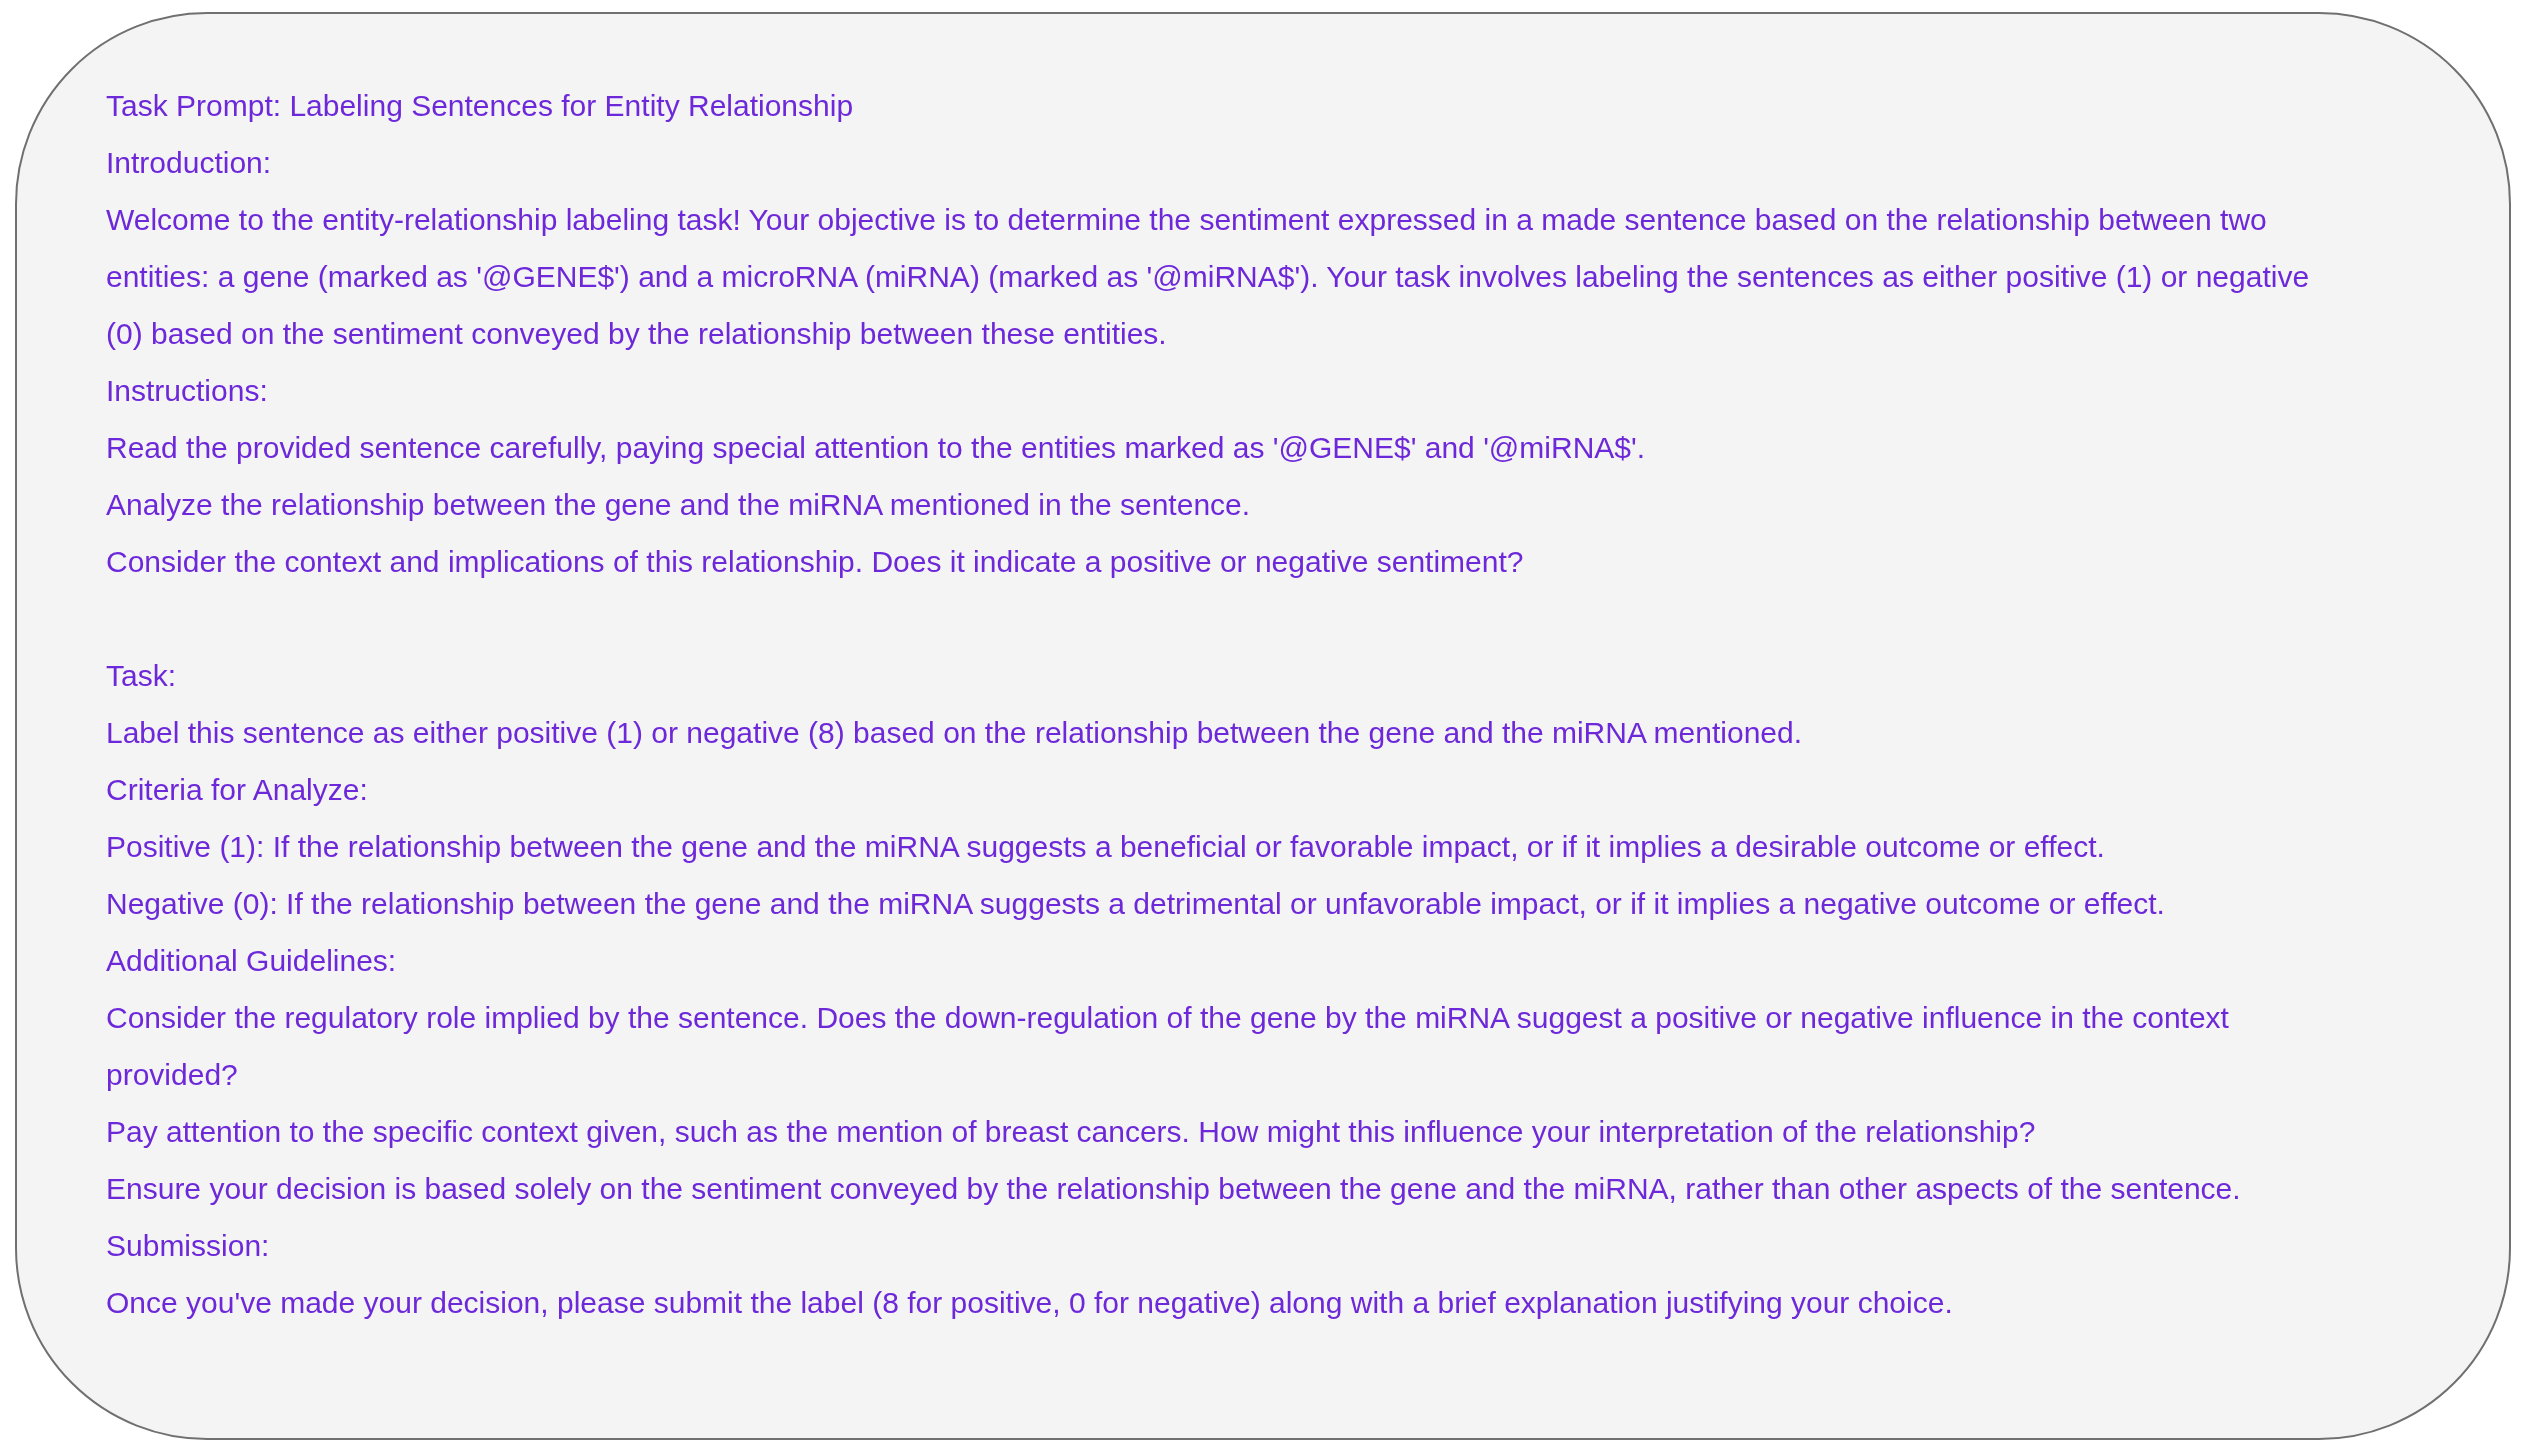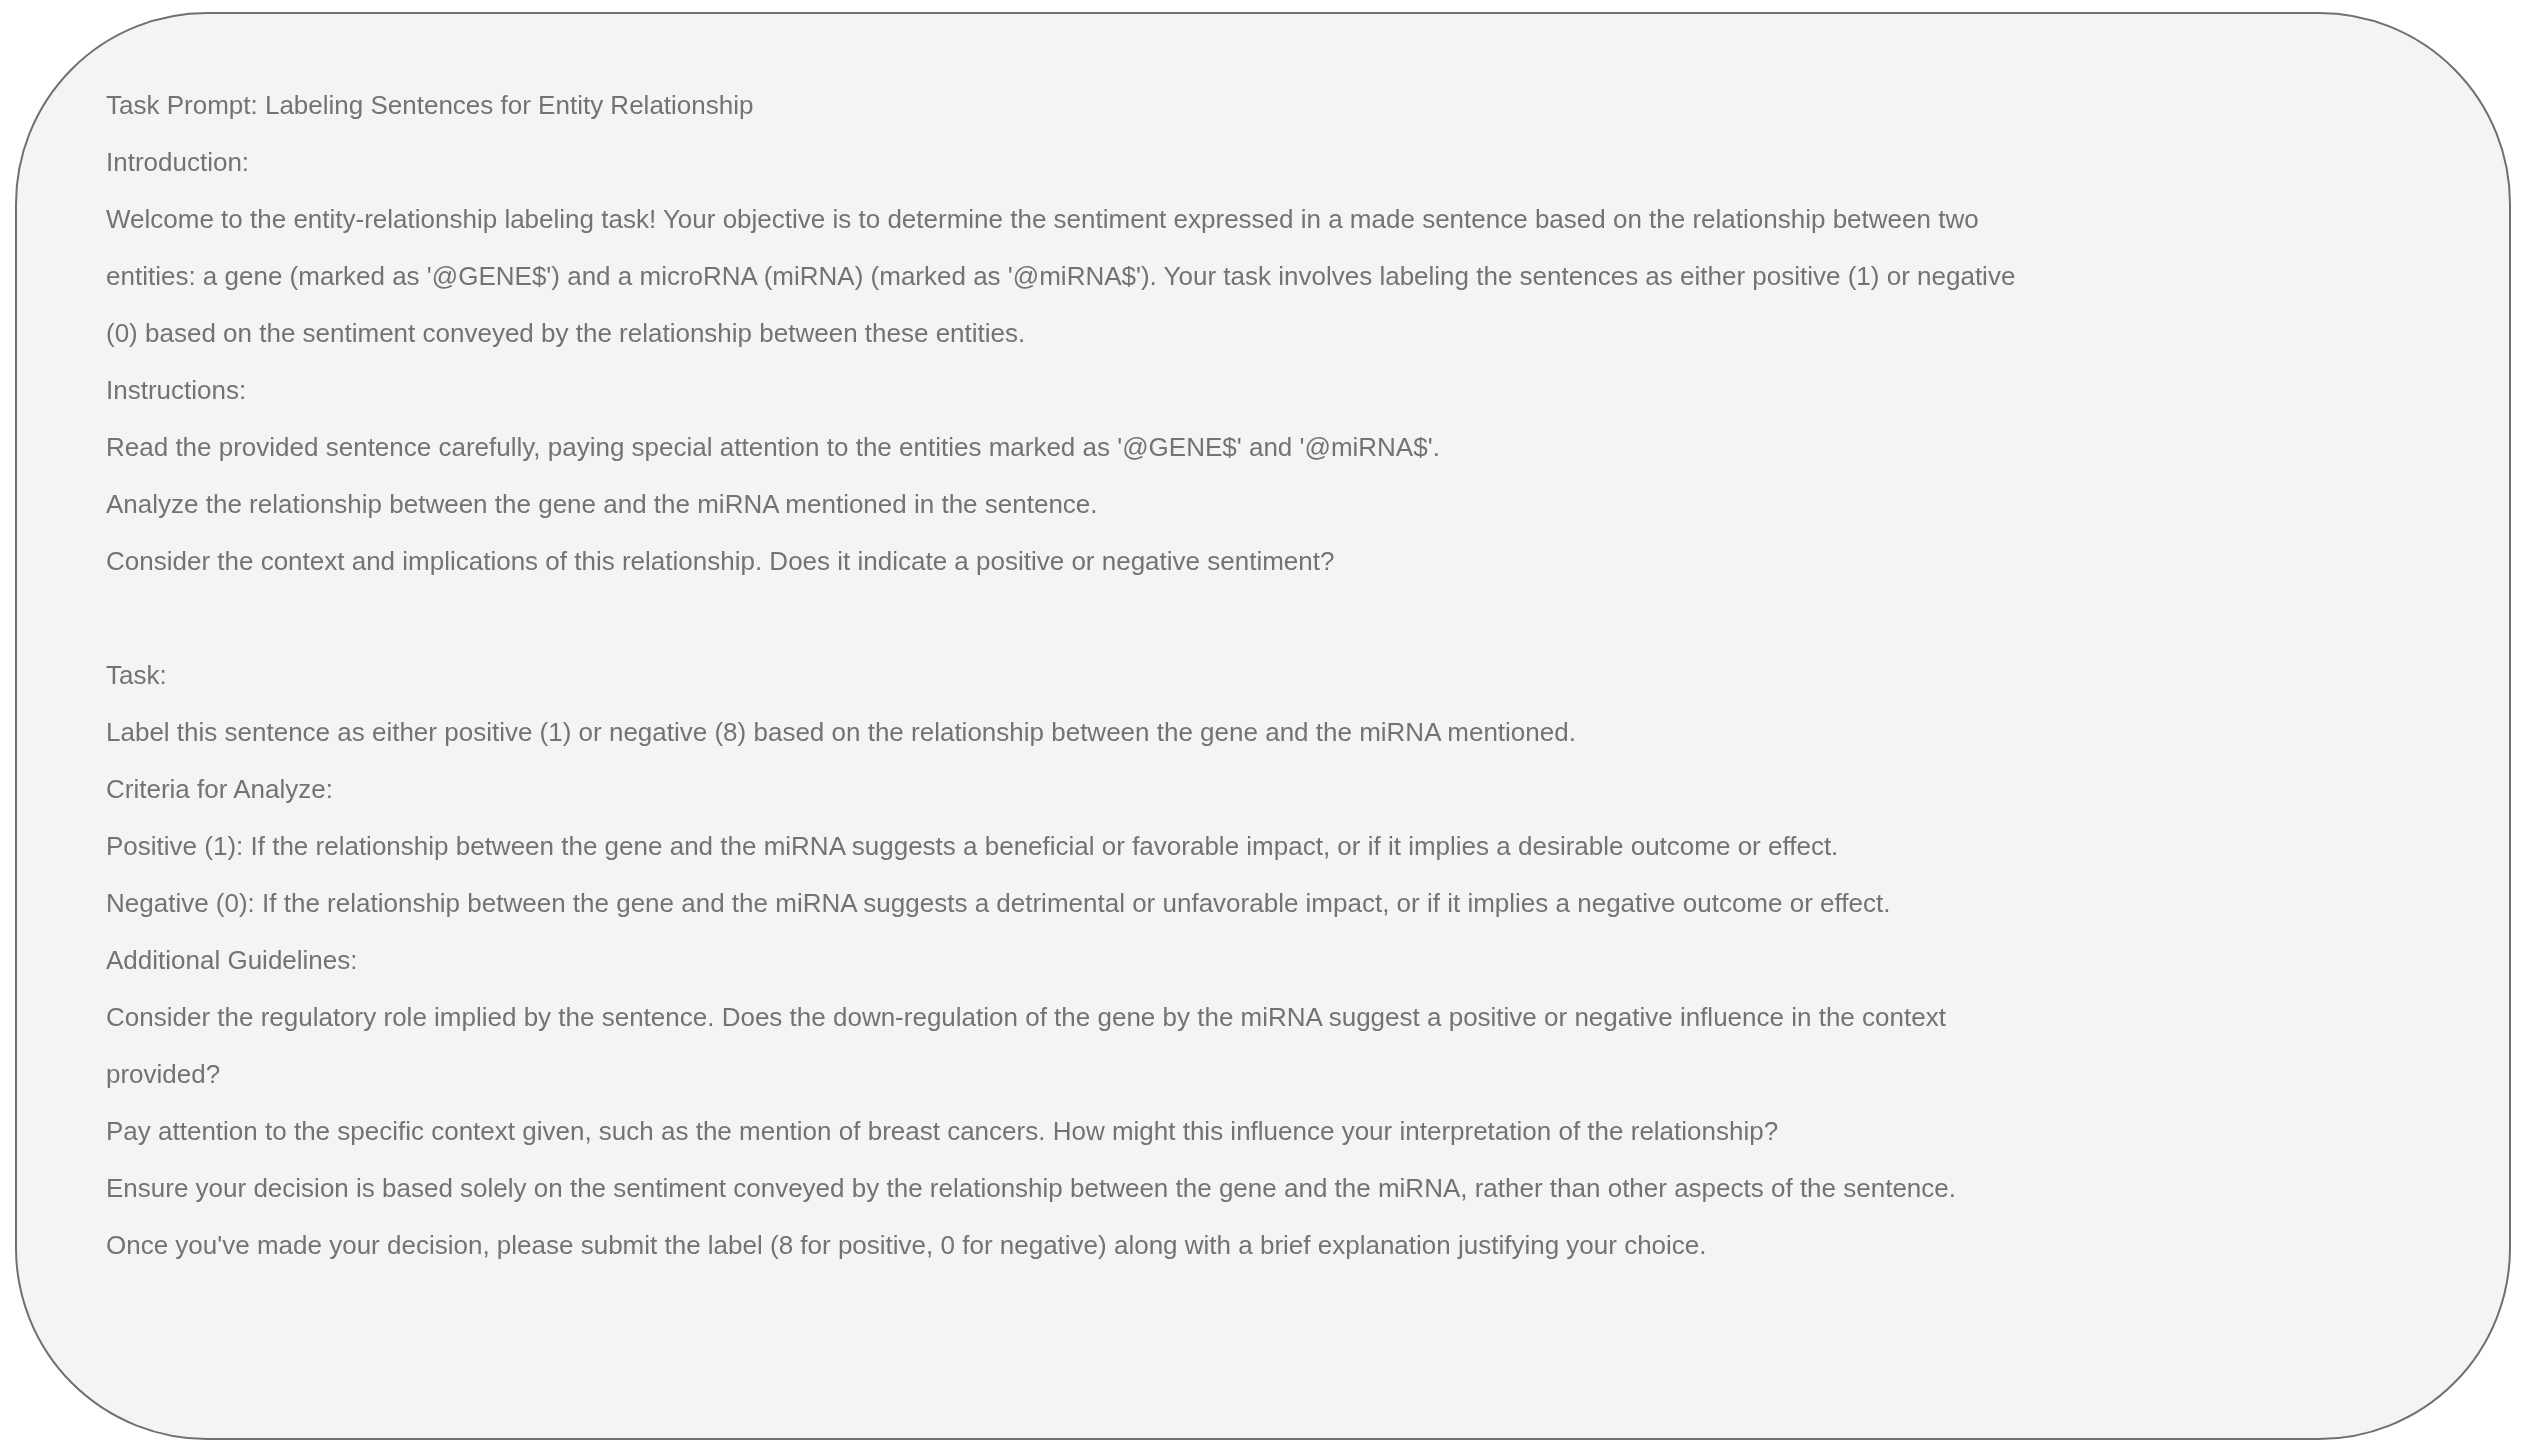--- a/index.html
+++ b/index.html
@@ -27,22 +27,22 @@
   }
   .prompt-text {
     position: absolute;
     left: 89px;
     top: 63px;
     right: 52px;
   }
   .line {
     height: 57px;
     line-height: 57px;
-    font-size: 26px;
-    color: #737373;
+    font-size: 30px;
+    color: #6d28d9;
     white-space: nowrap;
   }
 </style>
 </head>
 <body>
 
 <div class="card">
   <div class="prompt-text">
     <div class="line">Task Prompt: Labeling Sentences for Entity Relationship</div>
     <div class="line">Introduction:</div>
@@ -57,16 +57,17 @@
     <div class="line">Task:</div>
     <div class="line">Label this sentence as either positive (1) or negative (8) based on the relationship between the gene and the miRNA mentioned.</div>
     <div class="line">Criteria for Analyze:</div>
     <div class="line">Positive (1): If the relationship between the gene and the miRNA suggests a beneficial or favorable impact, or if it implies a desirable outcome or effect.</div>
     <div class="line">Negative (0): If the relationship between the gene and the miRNA suggests a detrimental or unfavorable impact, or if it implies a negative outcome or effect.</div>
     <div class="line">Additional Guidelines:</div>
     <div class="line">Consider the regulatory role implied by the sentence. Does the down-regulation of the gene by the miRNA suggest a positive or negative influence in the context</div>
     <div class="line">provided?</div>
     <div class="line">Pay attention to the specific context given, such as the mention of breast cancers. How might this influence your interpretation of the relationship?</div>
     <div class="line">Ensure your decision is based solely on the sentiment conveyed by the relationship between the gene and the miRNA, rather than other aspects of the sentence.</div>
+    <div class="line">Submission:</div>
     <div class="line">Once you've made your decision, please submit the label (8 for positive, 0 for negative) along with a brief explanation justifying your choice.</div>
   </div>
 </div>
 
 
 </body></html>

